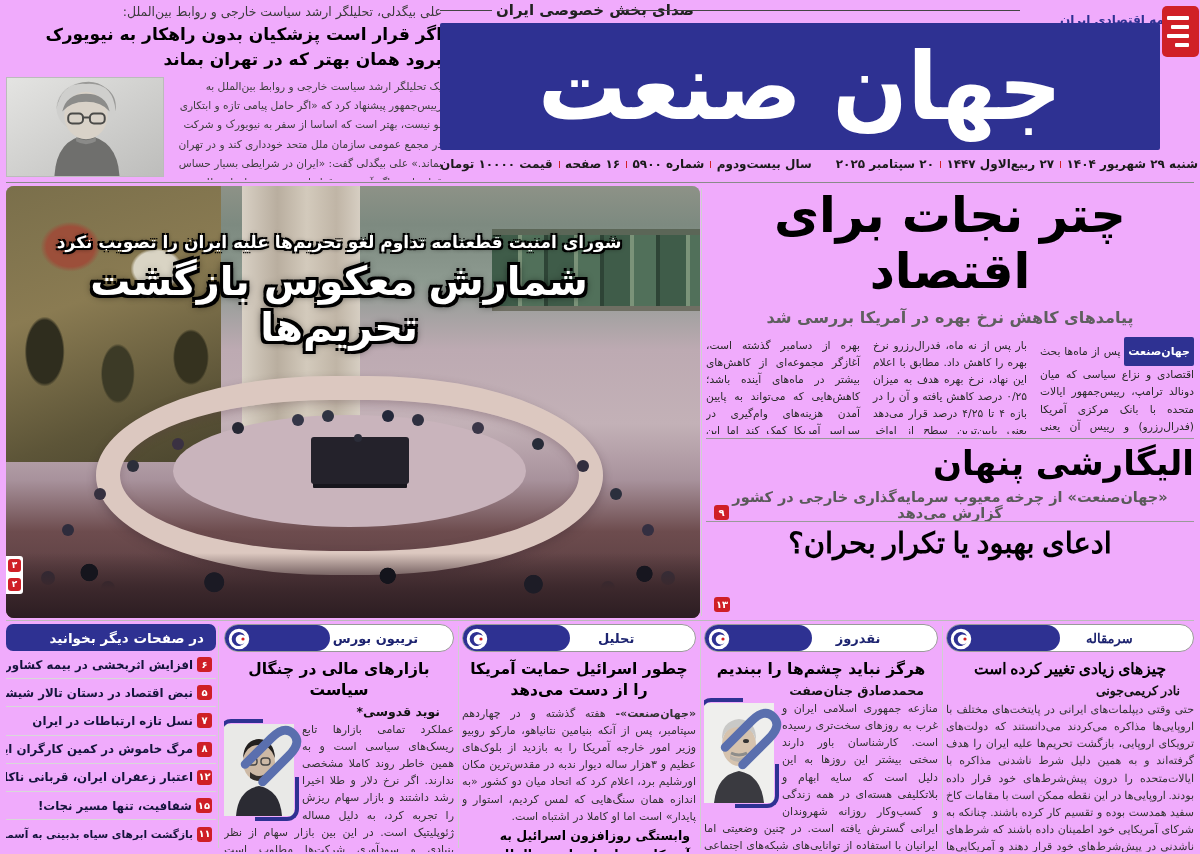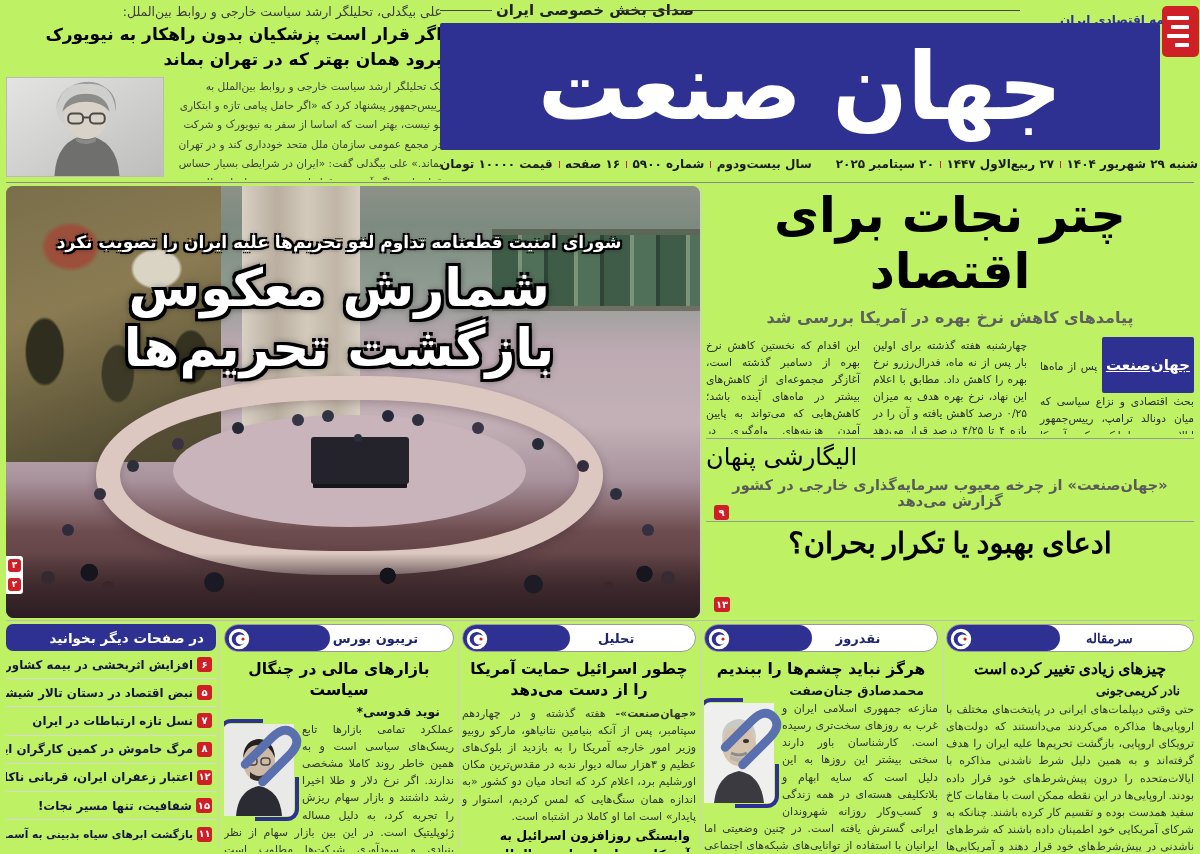--- a/index.html
+++ b/index.html
@@ -1,19 +1,19 @@
 <!DOCTYPE html>
 <html lang="fa" dir="rtl"><head>
 <meta charset="utf-8">
 <style>
   * { margin:0; padding:0; box-sizing:border-box; }
   html,body { background:#e8e8e8; }
   .page {
     position:relative; width:1200px; height:854px; margin:0 auto;
-    background:#bef264; overflow:hidden; direction:rtl;
+    background:#f0abfc; overflow:hidden; direction:rtl;
     font-family:"DejaVu Sans", sans-serif; color:#111;
   }
   .abs { position:absolute; }
   .rule { position:absolute; border-top:1px solid #8a8a8a; }
   .vrule { position:absolute; border-left:1px solid #cfcfcf; }
 
   
   .tl-article { left:6px; top:4px; width:436px; height:176px; overflow:hidden; }
   .tl-kicker { font-size:12.5px; color:#3c3c3c; text-align:right; margin-bottom:3px; }
   .tl-headline { font-size:17px; font-weight:900; color:#000; line-height:1.45; text-align:right; margin-bottom:4px; }
@@ -81,36 +81,36 @@
     background:
       radial-gradient(circle 14px at 12% 30%, #15151d 0 60%, transparent 65%),
       radial-gradient(circle 16px at 30% 45%, #1b1a24 0 60%, transparent 65%),
       radial-gradient(circle 13px at 55% 35%, #14141c 0 60%, transparent 65%),
       radial-gradient(circle 15px at 76% 48%, #1d1c26 0 60%, transparent 65%),
       radial-gradient(circle 13px at 92% 32%, #17161f 0 60%, transparent 65%),
       linear-gradient(180deg, rgba(50,30,35,0) 0%, #3c282c 55%, #2c1d22 100%); }
   .ph-kicker, .ph-headline { position:absolute; left:3%; width:90%; text-align:center; color:#fff; font-weight:900; }
   .ph-kicker { top:46px; font-size:17px;
     text-shadow:-2px -2px 0 #000,2px -2px 0 #000,-2px 2px 0 #000,2px 2px 0 #000,0 0 5px #000; }
-  .ph-headline { top:72px; font-size:52px;
+  .ph-headline { top:72px; font-size:40px;
     text-shadow:-3px -3px 0 #000,3px -3px 0 #000,-3px 3px 0 #000,3px 3px 0 #000,0 0 8px #000; }
   .ph-badgestrip { position:absolute; left:0; bottom:24px; width:17px; padding:3px 1px; background:#fff; border-radius:0 3px 3px 0;
     display:flex; flex-direction:column; gap:6px; align-items:center; }
   .ph-badgestrip .badge { margin:0; min-width:13px; height:13px; font-size:9px; }
 
   
   .lead { left:706px; top:188px; width:488px; height:246px; overflow:hidden; }
   .lead-h1 { font-size:49px; font-weight:900; text-align:center; color:#000; line-height:1.15; }
   .lead-sub { font-size:16px; font-weight:bold; color:#5f5f5f; text-align:center; margin-top:7px; }
   .lead-body { margin-top:10px; column-count:3; column-gap:13px; font-size:10.7px; line-height:1.6; text-align:justify; color:#2a2a2a; height:142px; overflow:hidden; }
-  .stamp { display:inline-block; background:#2e3192; color:#fff; font-size:15px; font-weight:bold; padding:16px 4px; border-radius:2px;text-decoration:underline; }
+  .stamp { display:inline-block; background:#2e3192; color:#fff; font-size:11px; font-weight:bold; padding:6px 4px; border-radius:2px; }
 
   
   .oligarchy { left:706px; top:443px; width:488px; height:75px; }
-  .olig-h2 { font-size:24px; font-weight:400; text-align:left; color:#000; }
+  .olig-h2 { font-size:34px; font-weight:700; text-align:right; color:#000; }
   .mid-sub { font-size:14.5px; font-weight:bold; color:#5a5a5a; text-align:center; margin-top:6px; }
   .mid-badge { position:absolute; left:4px; bottom:-2px; }
   .claim { left:706px; top:526px; width:488px; height:84px; }
   .claim-h2 { font-size:29px; font-weight:900; text-align:center; color:#000;font-family:Liberation Serif, serif; }
 
   
   .bcol { top:624px; height:228px; overflow:hidden; }
   .c1 { left:6px;   width:210px; }
   .c2 { left:224px; width:230px; }
   .c3 { left:462px; width:234px; }

